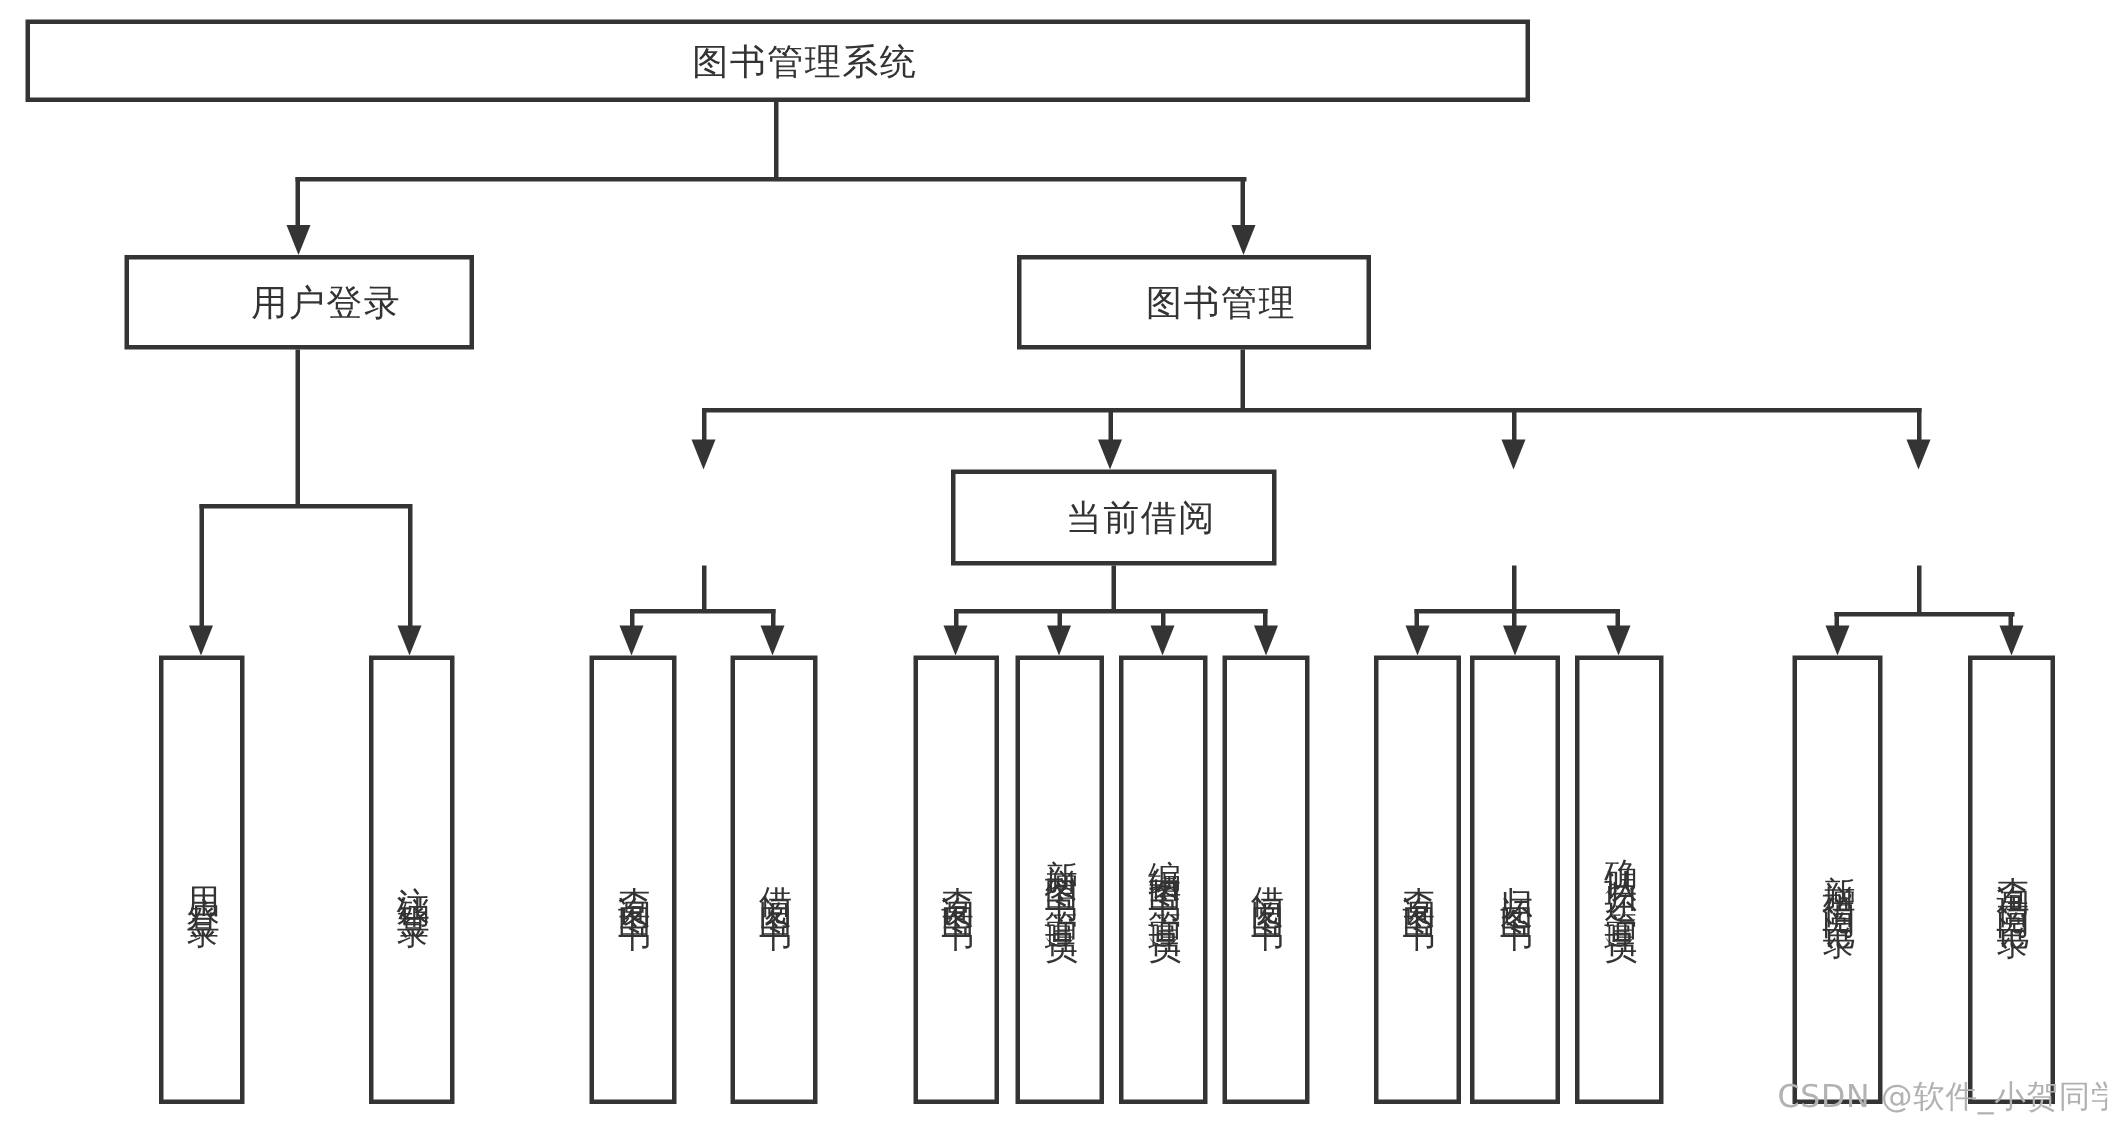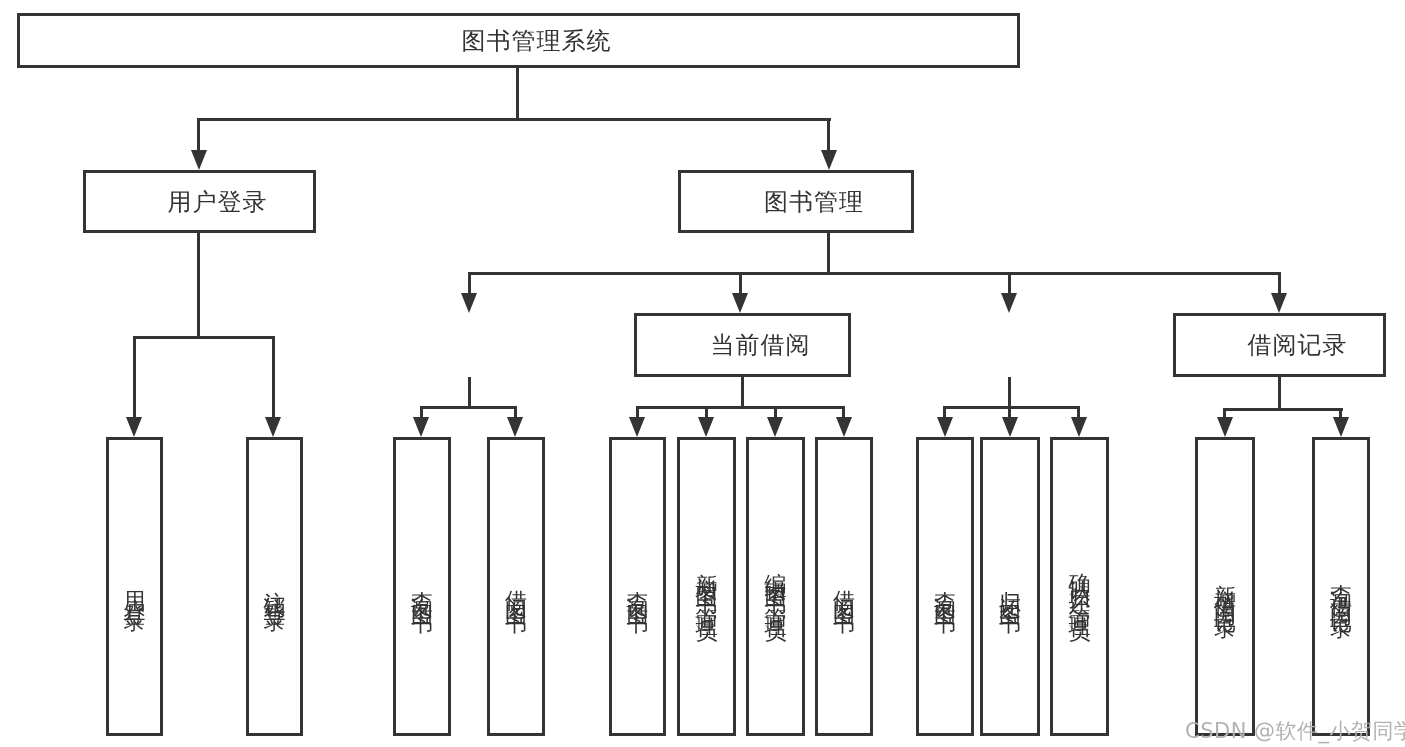--- a/index.html
+++ b/index.html
@@ -67,23 +67,20 @@
   <div class="ar" style="left:461px;top:293px"></div>
   <div class="ln" style="left:739px;top:272px;width:3px;height:24px"></div>
   <div class="ar" style="left:732px;top:293px"></div>
   <div class="ln" style="left:1008px;top:272px;width:3px;height:24px"></div>
   <div class="ar" style="left:1001px;top:293px"></div>
   <div class="ln" style="left:1278px;top:272px;width:3px;height:24px"></div>
   <div class="ar" style="left:1271px;top:293px"></div>
 
   <div class="hnode" style="left:634px;top:313px;width:217px;height:64px">
     <span>当前借阅</span>
-  </div>
-  <div class="hnode" style="left:1173px;top:313px;width:213px;height:64px">
-    <span>借阅记录</span>
   </div>
 
   <div class="ln" style="left:468px;top:377px;width:3px;height:29px"></div>
   <div class="ln" style="left:420px;top:406px;width:97px;height:3px"></div>
   <div class="ln" style="left:420px;top:406px;width:3px;height:14px"></div>
   <div class="ar" style="left:413px;top:417px"></div>
   <div class="ln" style="left:514px;top:406px;width:3px;height:14px"></div>
   <div class="ar" style="left:507px;top:417px"></div>
 
   <div class="ln" style="left:741px;top:377px;width:3px;height:29px"></div>

